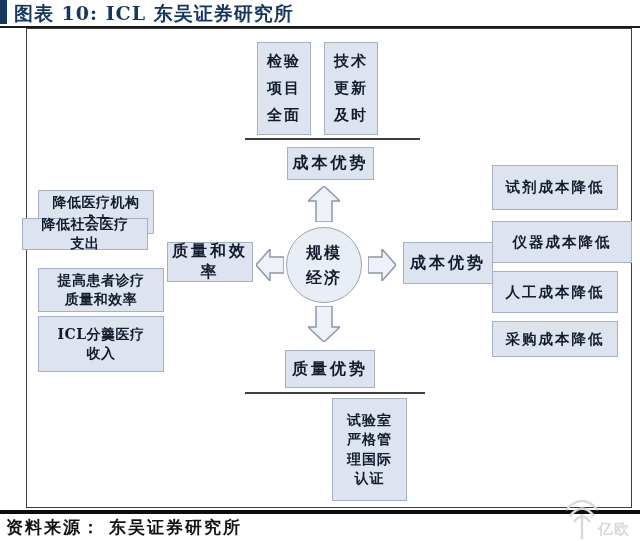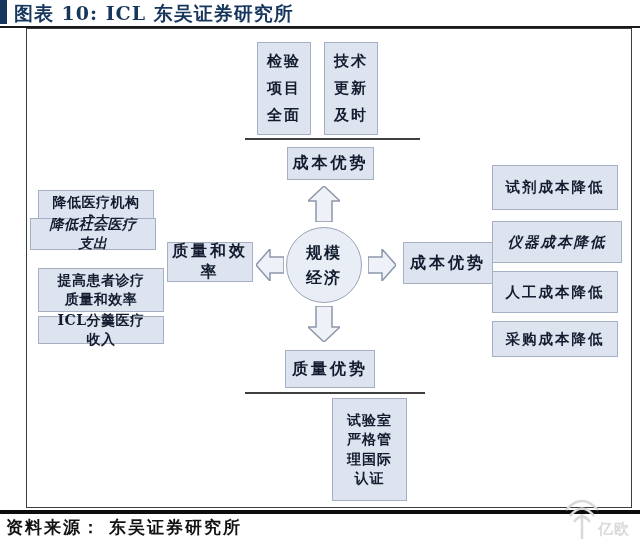--- a/index.html
+++ b/index.html
@@ -93,29 +93,29 @@
 
   <div class="box cat-box" style="left:285px; top:350px; width:90px; height:38px;">质量优势</div>
   <div class="connector" style="left:245px; top:392px; width:180px;"></div>
   <div class="box bot-box" style="left:332px; top:398px; width:75px; height:103px;">试验室
 严格管
 理国际
 认证</div>
 
   <div class="box side-box" style="left:38px; top:166px; width:116px; height:44px;margin-top:24px;">降低医疗机构
 成本</div>
-  <div class="box side-box" style="left:30px; top:218px; width:126px; height:32px;font-style:italic;">降低社会医疗
+  <div class="box side-box" style="left:22px; top:218px; width:126px; height:32px;">降低社会医疗
 支出</div>
   <div class="box side-box" style="left:38px; top:268px; width:126px; height:44px;">提高患者诊疗
 质量和效率</div>
-  <div class="box side-box" style="left:38px; top:316px; width:126px; height:28px;">ICL分羹医疗
+  <div class="box side-box" style="left:38px; top:316px; width:126px; height:56px;">ICL分羹医疗
 收入</div>
 
   <div class="box rightcol" style="left:492px; top:165px; width:126px; height:45px;">试剂成本降低</div>
-  <div class="box rightcol" style="left:492px; top:221px; width:130px; height:42px;font-style:italic;">仪器成本降低</div>
+  <div class="box rightcol" style="left:492px; top:221px; width:140px; height:42px;">仪器成本降低</div>
   <div class="box rightcol" style="left:492px; top:271px; width:126px; height:42px;">人工成本降低</div>
   <div class="box rightcol" style="left:492px; top:321px; width:126px; height:36px;">采购成本降低</div>
 
   <div class="bottom-rule"></div>
   <div class="source-line">资料来源：  东吴证券研究所</div>
 
   <svg class="watermark" viewBox="0 0 80 57">
     <path d="M6,26 Q22,8 38,26"></path>
     <path d="M10,32 Q22,17 34,32"></path>
     <path d="M14,38 Q22,27 30,38"></path>

